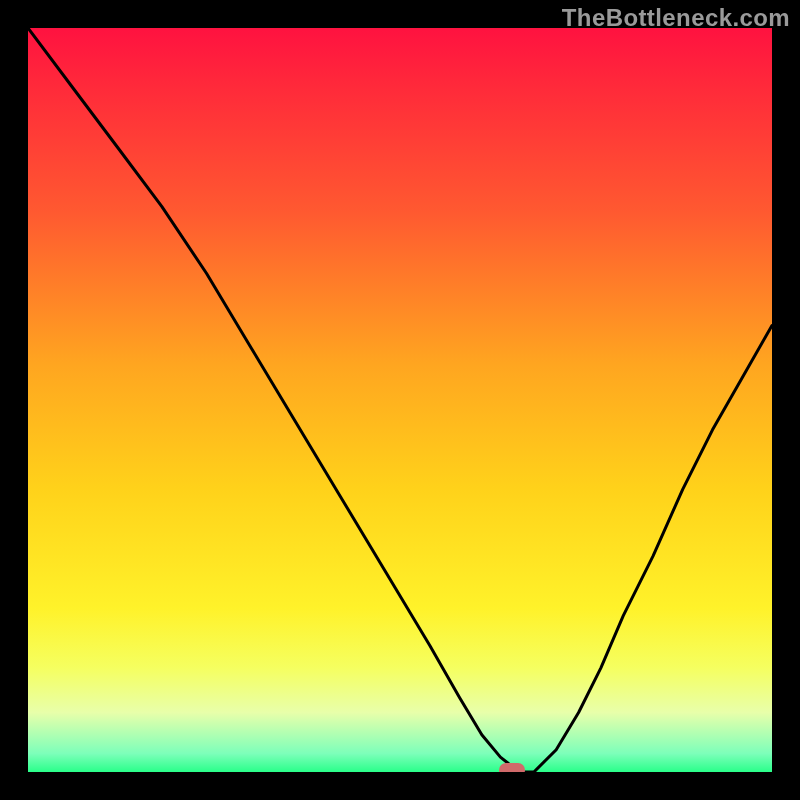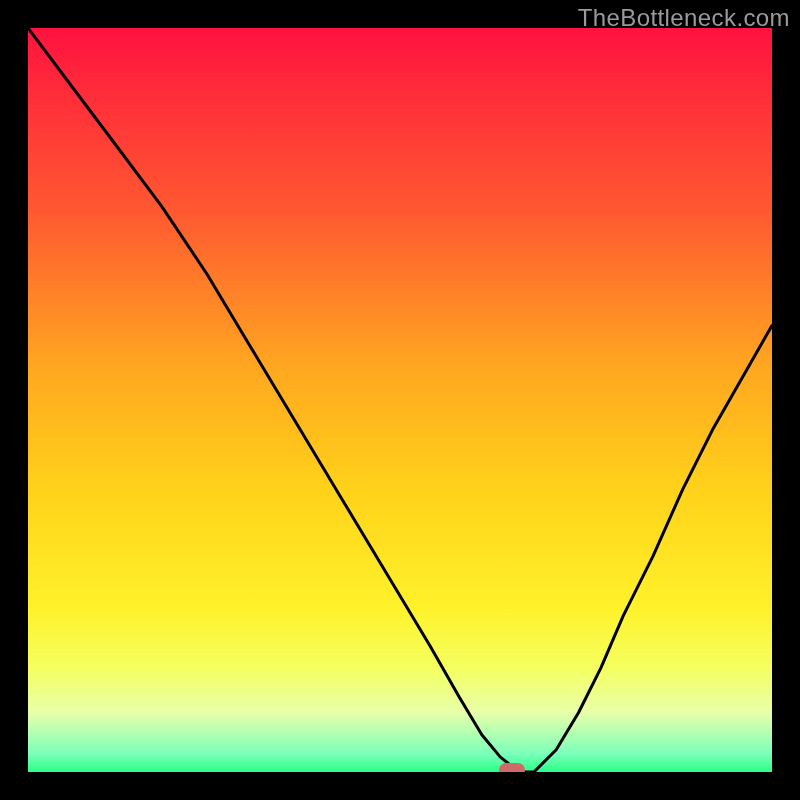--- a/index.html
+++ b/index.html
@@ -53,21 +53,21 @@
     background: #d06a6a;
     transform: translate(-50%, -50%);
   }
   .watermark {
     position: absolute;
     top: 4px;
     right: 10px;
     color: #9a9a9a;
     font-family: Arial, Helvetica, sans-serif;
     font-size: 24px;
-    font-weight: 400;
+    font-weight: 700;
     letter-spacing: 0.4px;
     user-select: none;
   }
 </style>
 </head>
 <body>
 
 <div class="frame">
   <div class="watermark">TheBottleneck.com</div>
 

